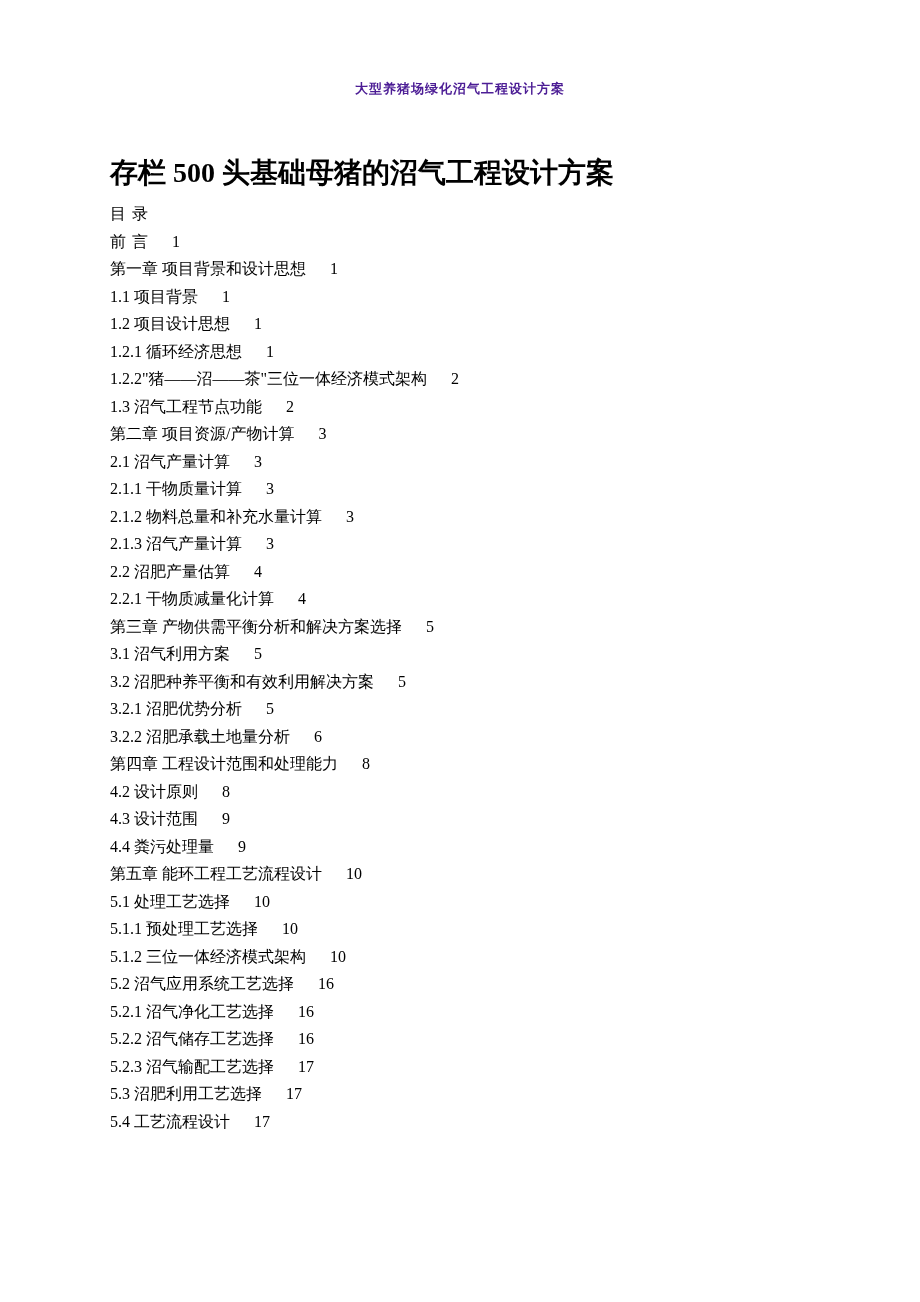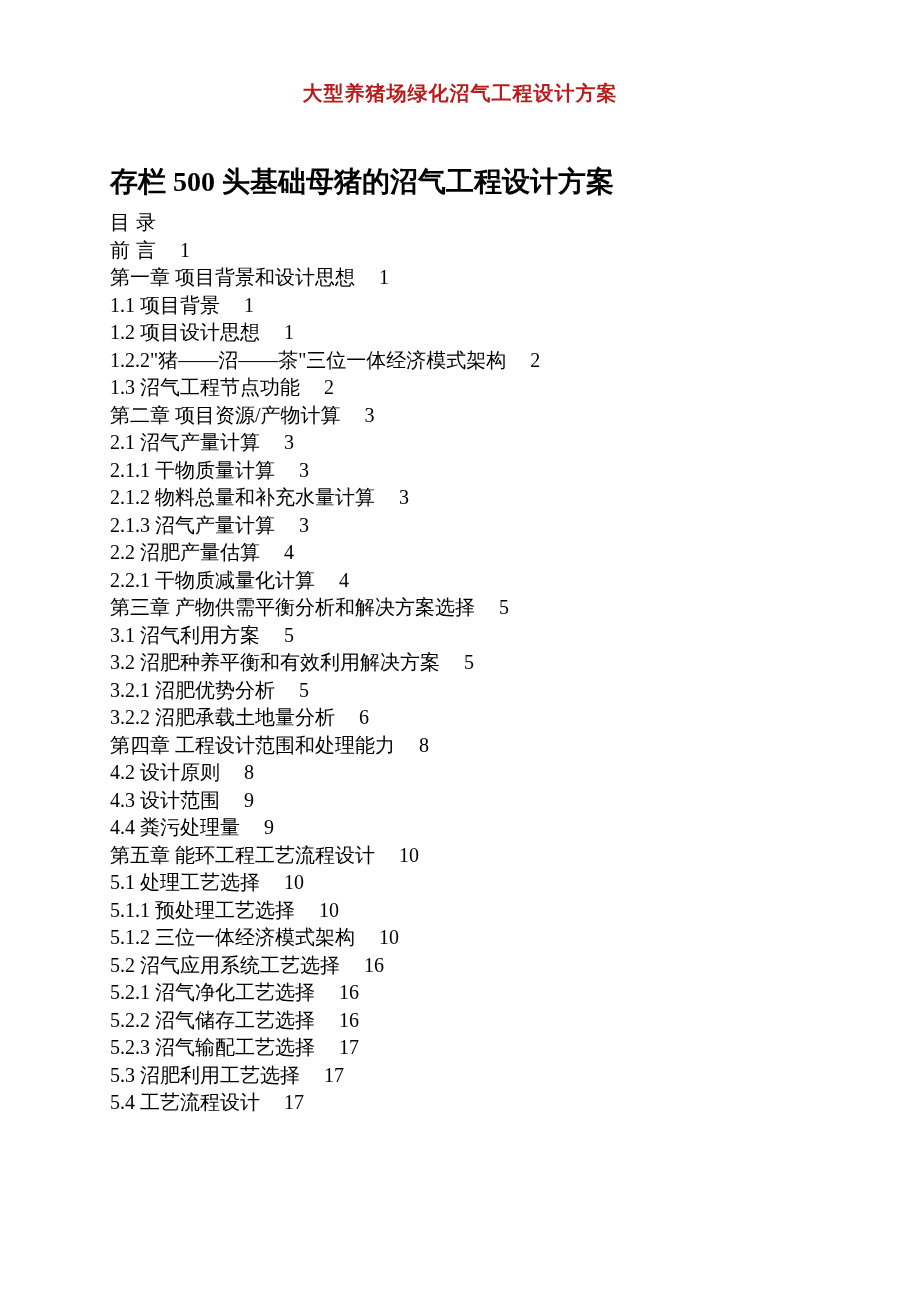--- a/index.html
+++ b/index.html
@@ -7,36 +7,36 @@
     padding: 0;
     background: #ffffff;
     font-family: "SimSun", "宋体", serif;
     color: #000000;
     width: 920px;
   }
   .page {
     padding: 80px 110px 60px 110px;
   }
   .header-title {
-    color: #b91c1c;
+    color: #4c1d95;
     font-family: "SimHei", "黑体", sans-serif;
     font-weight: bold;
-    font-size: 20px;
+    font-size: 13px;
     text-align: center;
     margin-bottom: 56px;
     letter-spacing: 1px;
   }
   .main-title {
     font-family: "SimSun", "宋体", serif;
     font-weight: bold;
     font-size: 28px;
     margin-bottom: 8px;
   }
   .toc-line {
-    font-size: 20px;
+    font-size: 16px;
     line-height: 27.5px;
     white-space: nowrap;
   }
   .toc-label {
     letter-spacing: 0px;
     text-align: center;
   }
   .toc-page {
     margin-left: 24px;
   }
@@ -55,20 +55,21 @@
 
   <div class="toc-line">
     <span class="spaced">目</span><span>录</span>
   </div>
 
   <div id="toc-container">
       <div class="toc-line"><span class="spaced">前</span><span>言</span><span class="toc-page">1</span></div>
       <div class="toc-line"><span class="toc-label">第一章 项目背景和设计思想</span><span class="toc-page">1</span></div>
       <div class="toc-line"><span class="toc-label">1.1 项目背景</span><span class="toc-page">1</span></div>
       <div class="toc-line"><span class="toc-label">1.2 项目设计思想</span><span class="toc-page">1</span></div>
+      <div class="toc-line"><span class="toc-label">1.2.1 循环经济思想</span><span class="toc-page">1</span></div>
       <div class="toc-line"><span class="toc-label">1.2.2"猪——沼——茶"三位一体经济模式架构</span><span class="toc-page">2</span></div>
       <div class="toc-line"><span class="toc-label">1.3 沼气工程节点功能</span><span class="toc-page">2</span></div>
       <div class="toc-line"><span class="toc-label">第二章 项目资源/产物计算</span><span class="toc-page">3</span></div>
       <div class="toc-line"><span class="toc-label">2.1 沼气产量计算</span><span class="toc-page">3</span></div>
       <div class="toc-line"><span class="toc-label">2.1.1 干物质量计算</span><span class="toc-page">3</span></div>
       <div class="toc-line"><span class="toc-label">2.1.2 物料总量和补充水量计算</span><span class="toc-page">3</span></div>
       <div class="toc-line"><span class="toc-label">2.1.3 沼气产量计算</span><span class="toc-page">3</span></div>
       <div class="toc-line"><span class="toc-label">2.2 沼肥产量估算</span><span class="toc-page">4</span></div>
       <div class="toc-line"><span class="toc-label">2.2.1 干物质减量化计算</span><span class="toc-page">4</span></div>
       <div class="toc-line"><span class="toc-label">第三章 产物供需平衡分析和解决方案选择</span><span class="toc-page">5</span></div>

